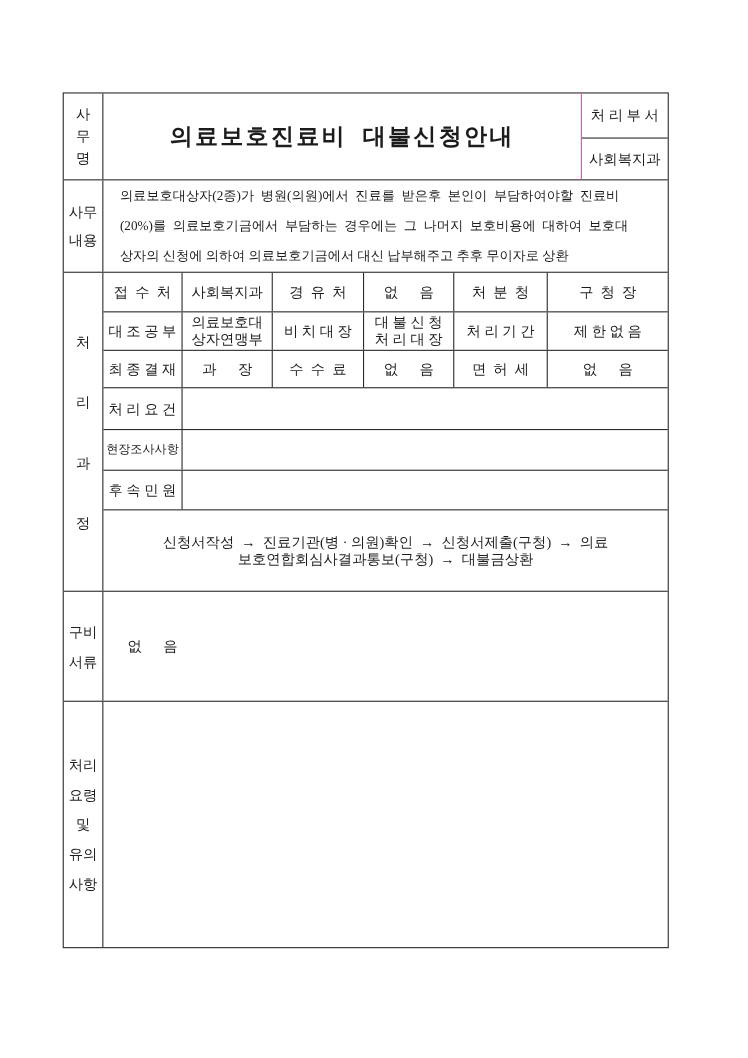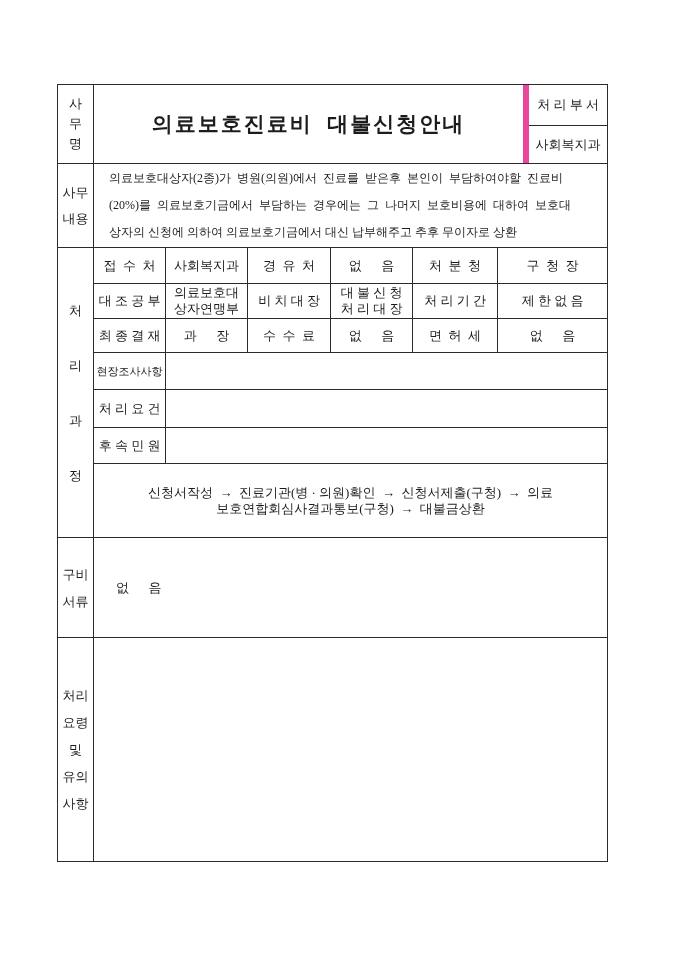--- a/index.html
+++ b/index.html
@@ -28,21 +28,21 @@
     display:flex; align-items:center; justify-content:center;
     text-align:center;
   }
   .vtext { white-space:pre-line; text-align:center; }
 
   
   .r-header { height:79px; }
   .title-cell {
     flex:1; display:flex; align-items:center; justify-content:center;
     font-size:21px; font-weight:600; letter-spacing:2px;
-    border-right:6px solid #ec4899; white-space:pre;
+    border-right:1px solid #ec4899; white-space:pre;
   }
   .dept-col { width:78px; flex:0 0 78px; display:flex; flex-direction:column; }
   .dept-top {
     height:41px; border-bottom:1px solid #2b2b2b;
     display:flex; align-items:center; justify-content:center; white-space:pre;
   }
   .dept-bottom { flex:1; display:flex; align-items:center; justify-content:center; white-space:pre; }
 
   
   .r-desc { height:84px; }
@@ -157,27 +157,27 @@
 
         <div class="g-row h34">
           <div class="gc1">최 종 결 재</div>
           <div class="gc2">과      장</div>
           <div class="gc3">수  수  료</div>
           <div class="gc4">없      음</div>
           <div class="gc5">면  허  세</div>
           <div class="gc6">없      음</div>
         </div>
 
+        <div class="g-row h38">
+          <div class="flow-label">처 리 요 건</div>
+          <div class="empty-value"></div>
+        </div>
+
         <div class="g-row h37">
           <div class="flow-label small-label">현장조사사항</div>
-          <div class="empty-value"></div>
-        </div>
-
-        <div class="g-row h38">
-          <div class="flow-label">처 리 요 건</div>
           <div class="empty-value"></div>
         </div>
 
         <div class="g-row h36">
           <div class="flow-label">후 속 민 원</div>
           <div class="empty-value"></div>
         </div>
 
         <div class="g-row g-flow">
           <div class="flow-value">신청서작성  →  진료기관(병 · 의원)확인  →  신청서제출(구청)  →  의료

